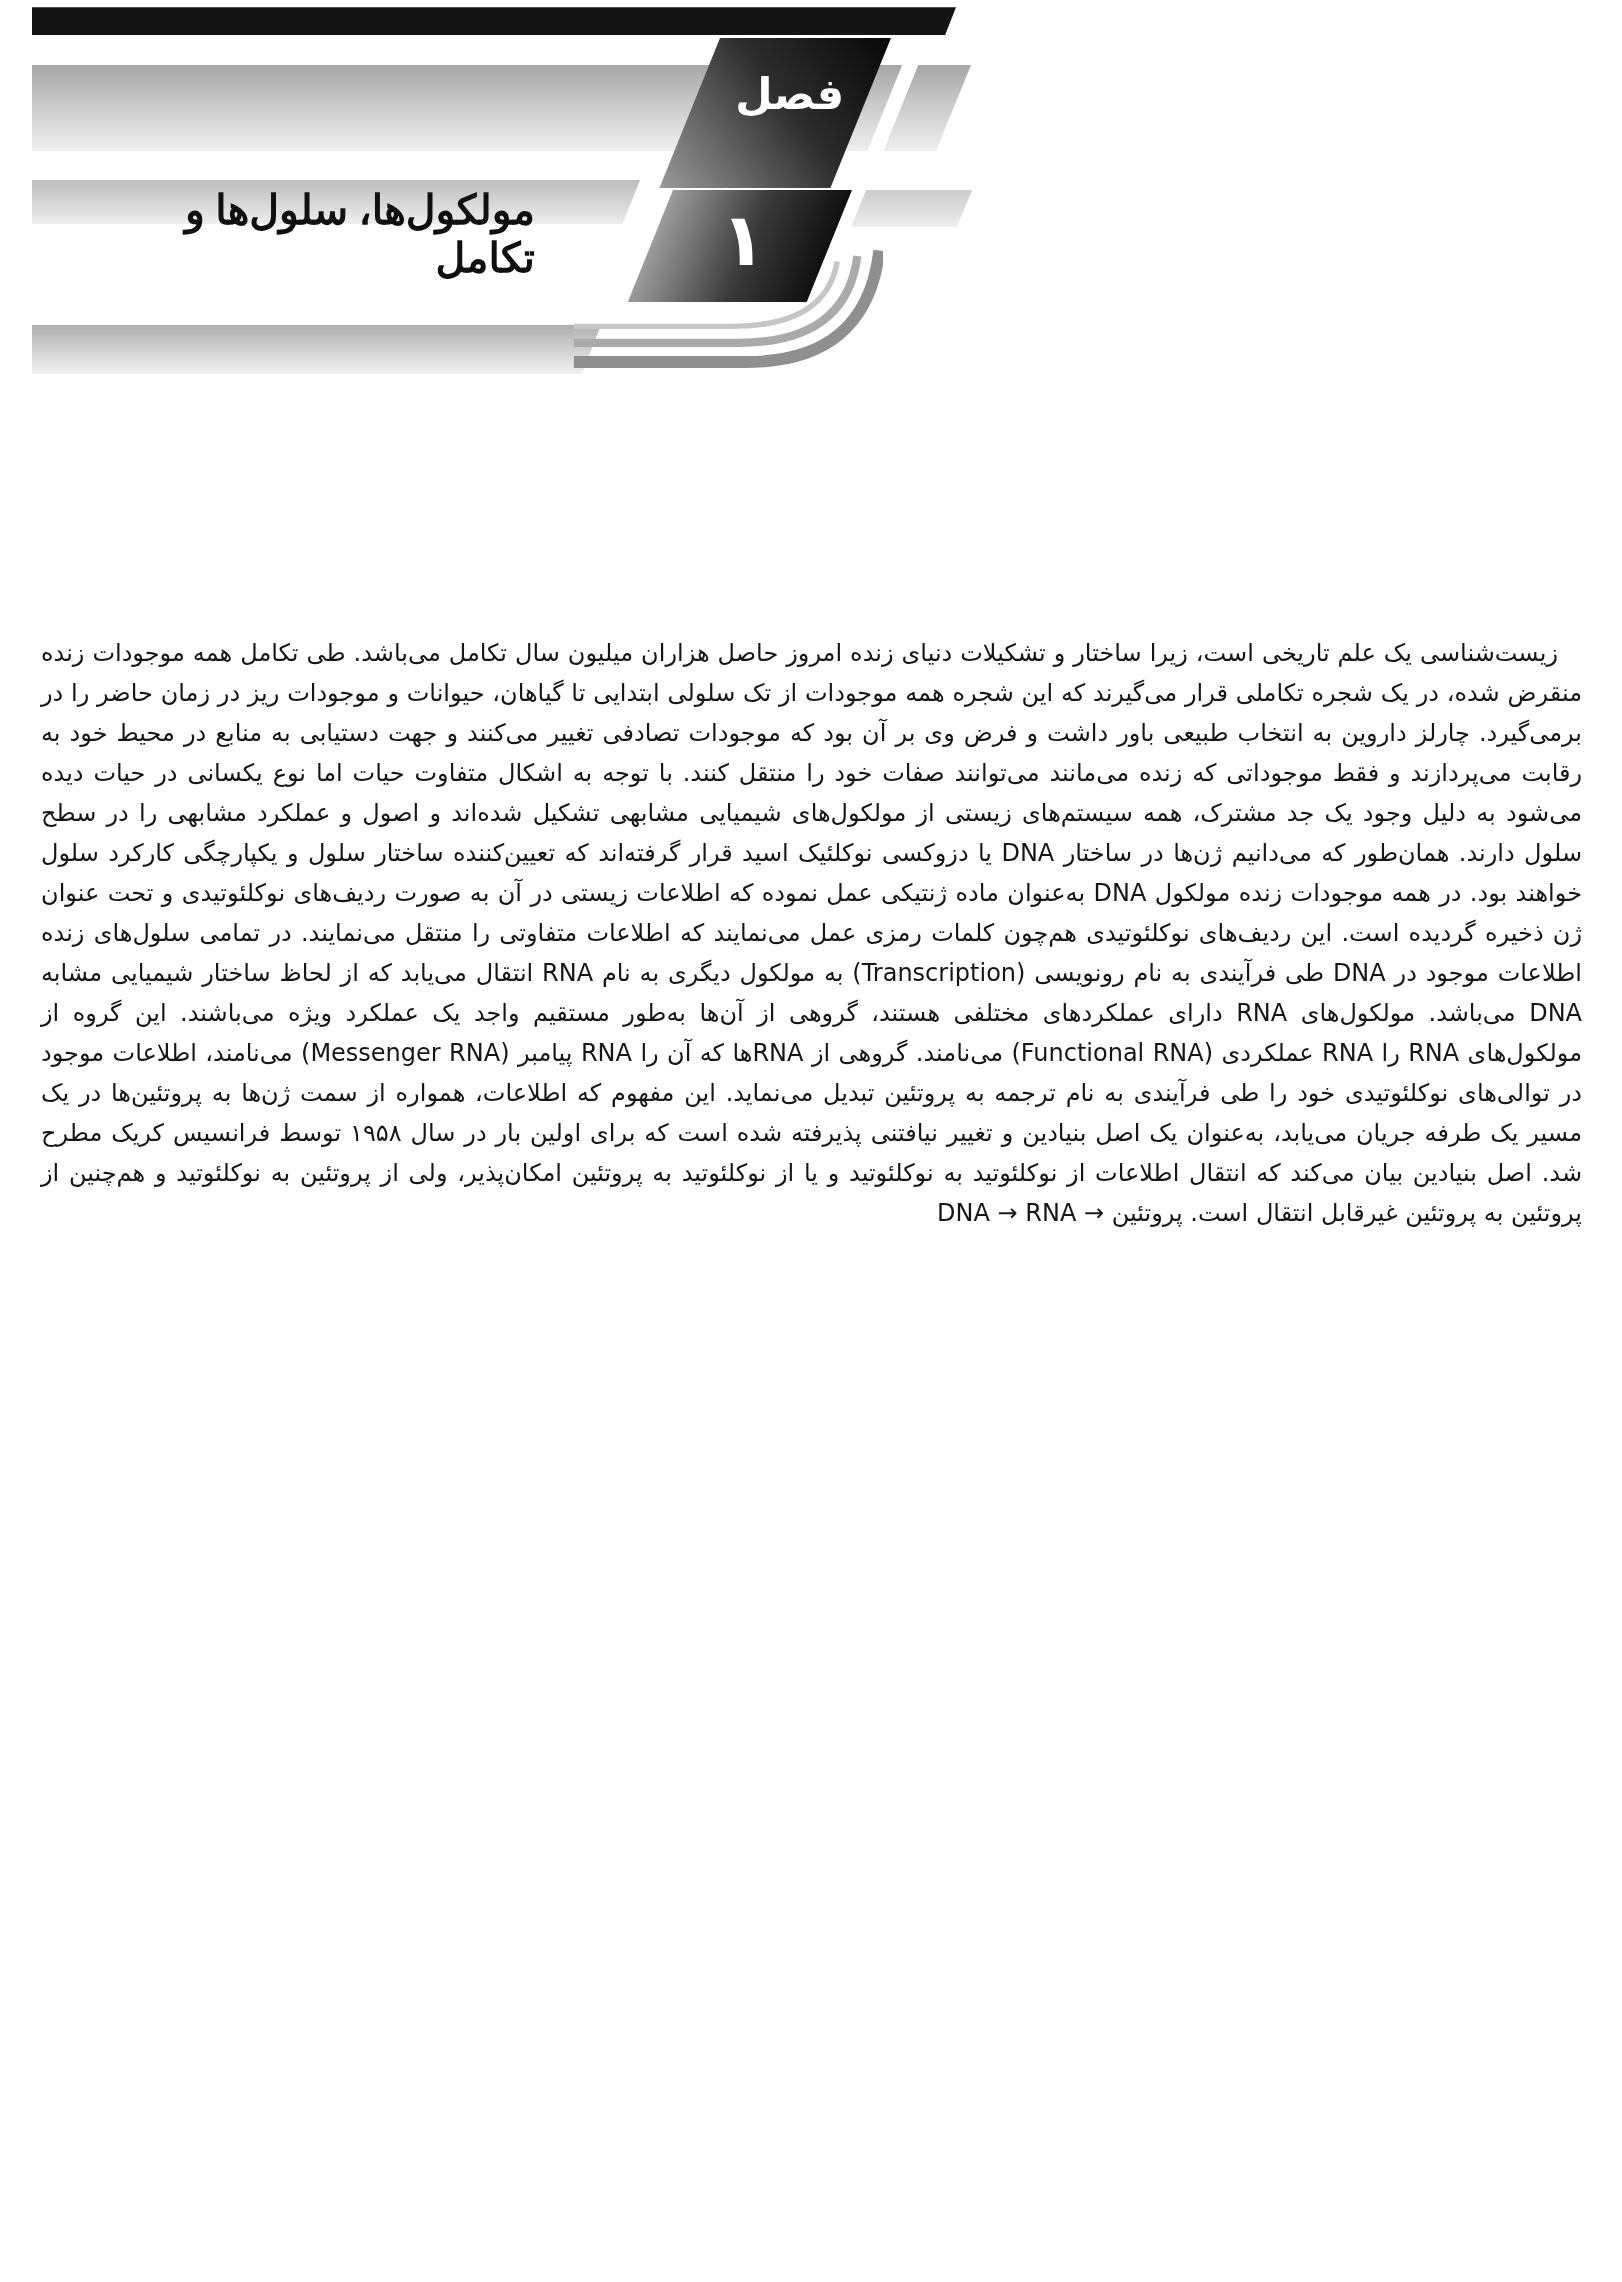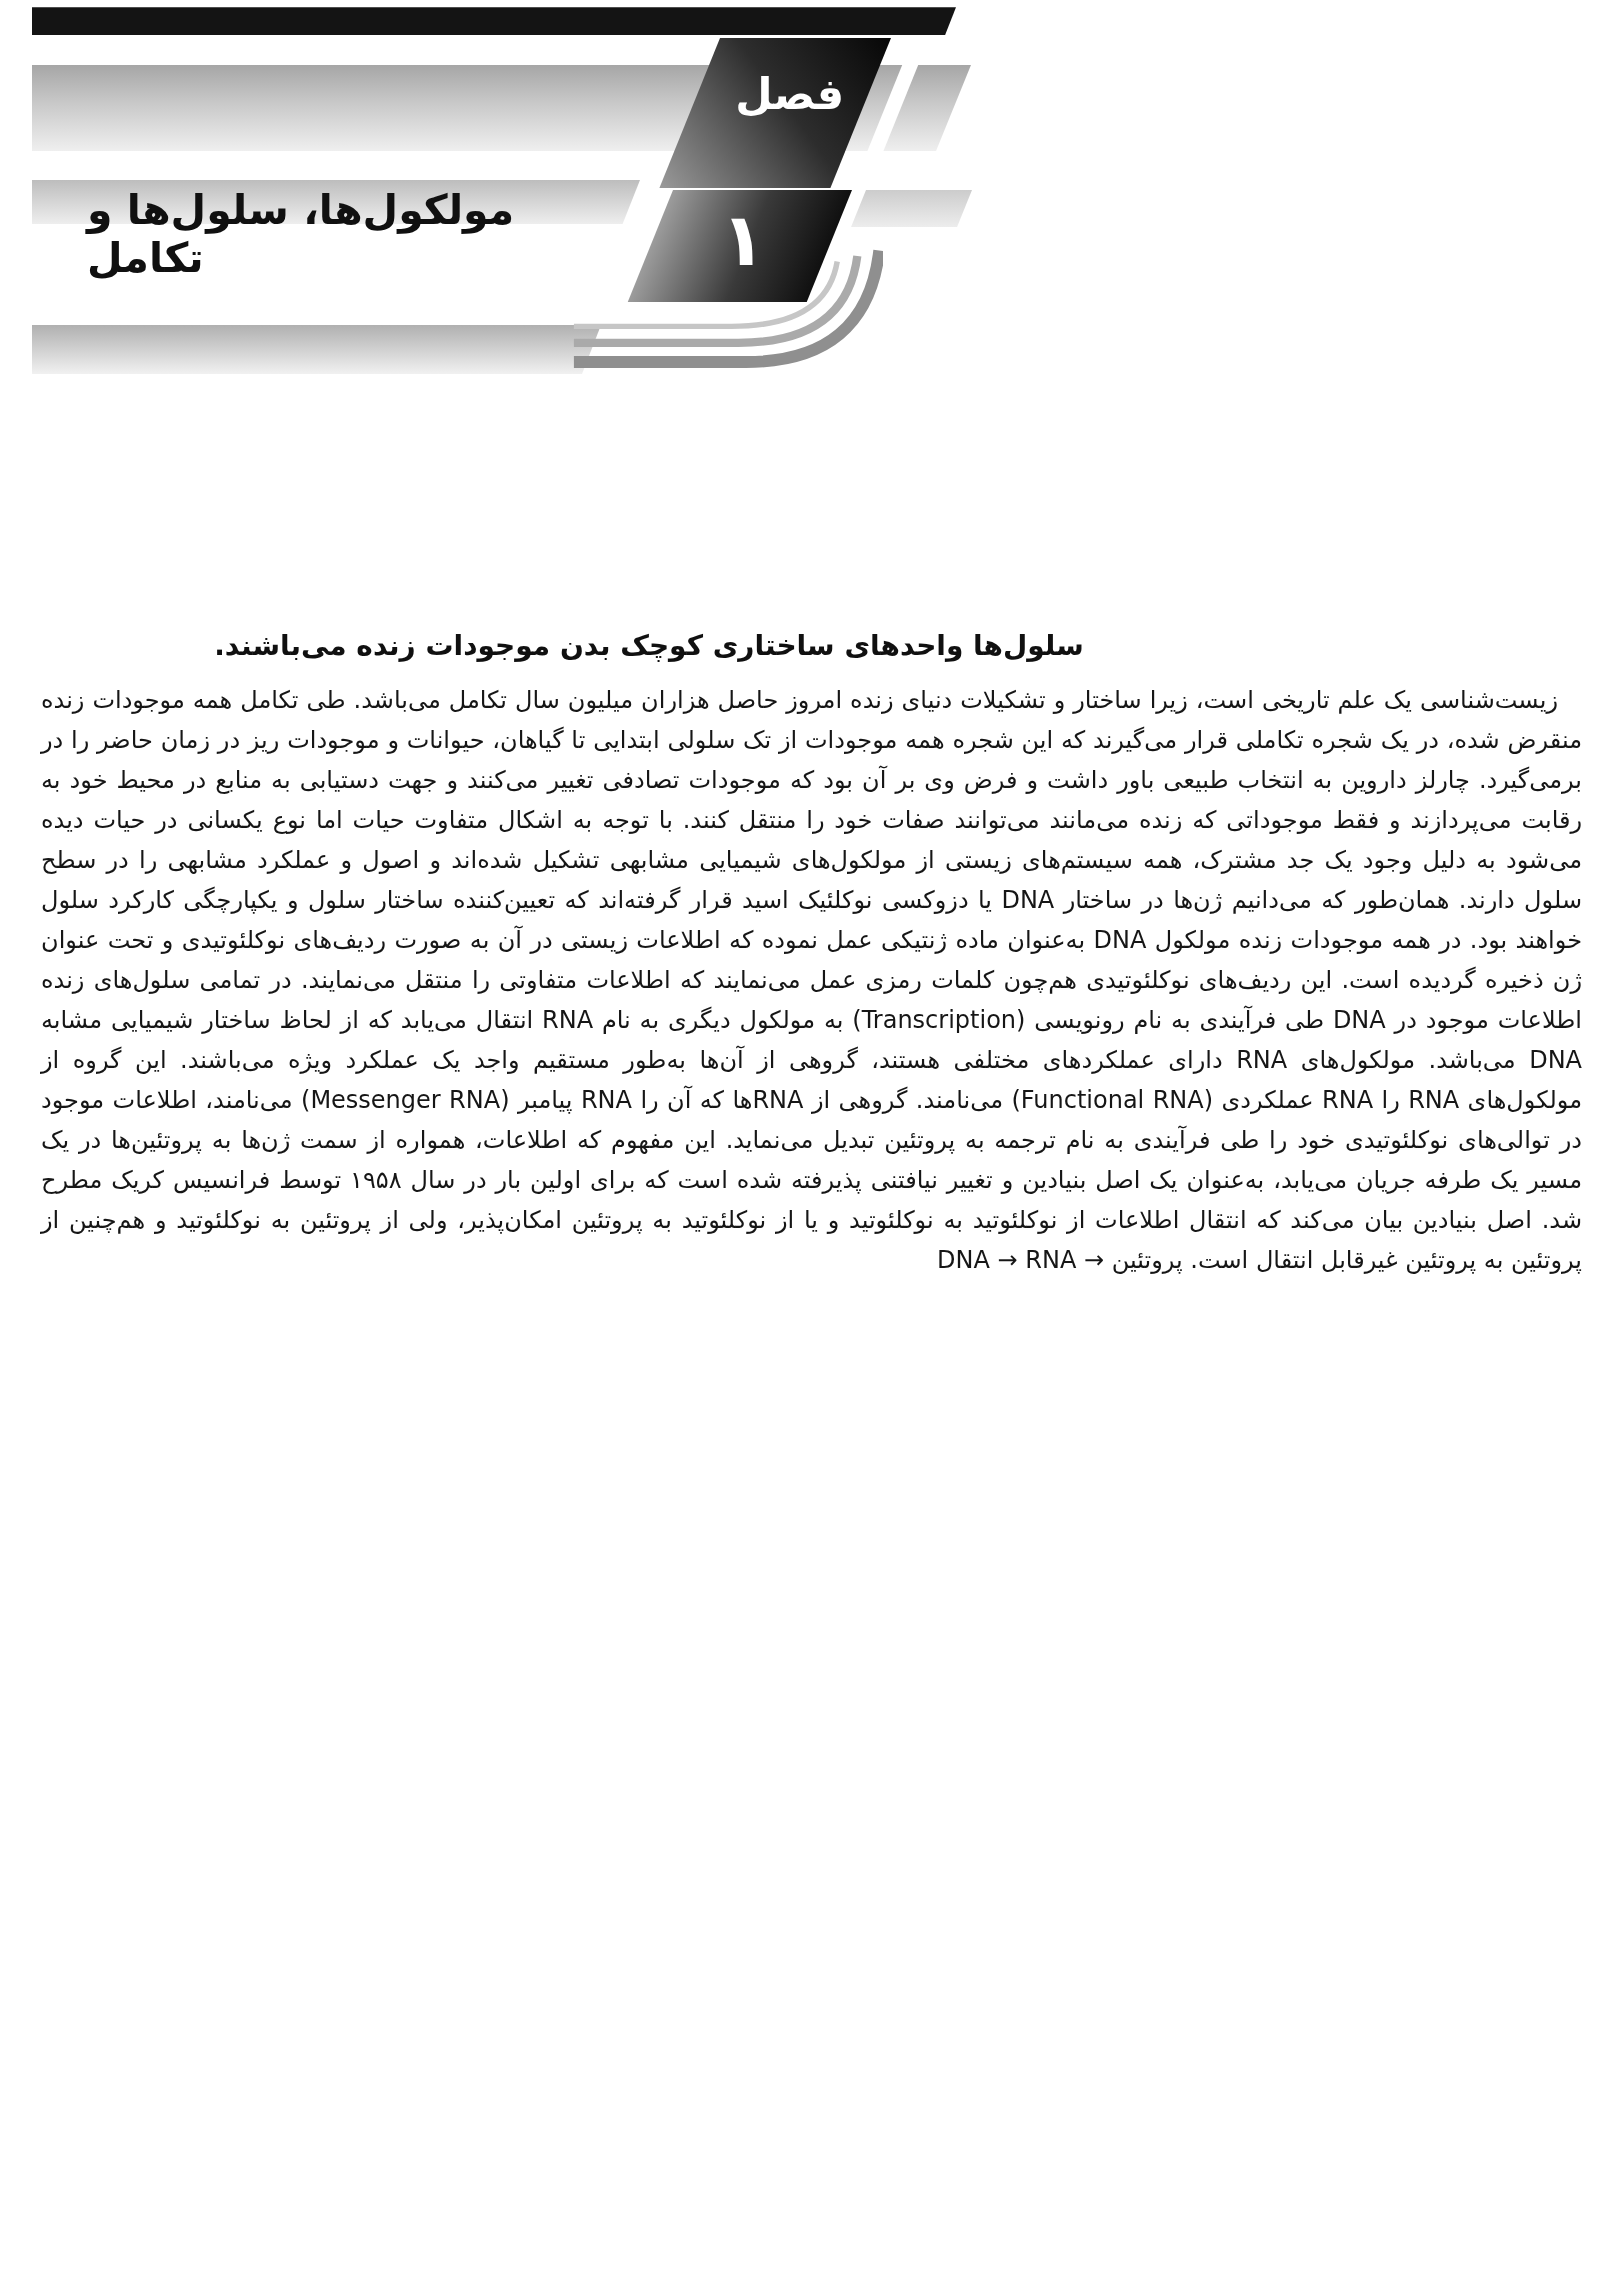--- a/index.html
+++ b/index.html
@@ -68,23 +68,24 @@
   .strip2 {
     position: absolute; left: 866px; top: 190px; width: 106px; height: 37px;
     transform: skewX(-22deg); transform-origin: 0 0;
     background: linear-gradient(to bottom, #cccccc, #ededed);
     z-index: 1;
   }
   .swoosh { position: absolute; left: 572px; top: 245px; z-index: 1; }
 
   .chapter-title {
     position: absolute; left: 87px; top: 186px; width: 448px; margin: 0;
-    direction: rtl; text-align: left;
+    direction: rtl; text-align: right;
     font-size: 41px; font-weight: bold; color: #101010; z-index: 4;
     letter-spacing: 0;
+    font-family: Liberation Serif, serif;
   }
 
   
   .content {
     position: absolute; top: 629px; right: 37px; left: 37px;
     direction: rtl;
   }
   .section-heading {
     margin: 0 0 18.3px 0;
     padding-right: 325px;
@@ -125,20 +126,19 @@
     </div>
 
     <div class="num-box">
       <span class="num-label">۱</span>
     </div>
 
     <h1 class="chapter-title">مولکول‌ها، سلول‌ها و تکامل</h1>
   </header>
 
   <main class="content">
-    <h2 class="section-heading">سلول‌ها واحدهای ساختاری کوچک بدن موجودات زنده می‌باشند.</h2>
     <p class="body-text"><span>زیست‌شناسی یک علم تاریخی است، زیرا ساختار و تشکیلات دنیای زنده امروز حاصل هزاران میلیون سال تکامل می‌باشد. طی تکامل همه موجودات زنده منقرض شده، در یک شجره تکاملی قرار می‌گیرند که این شجره همه موجودات از تک سلولی ابتدایی تا گیاهان، حیوانات و موجودات ریز در زمان حاضر را در برمی‌گیرد. چارلز داروین به انتخاب طبیعی باور داشت و فرض وی بر آن بود که موجودات تصادفی تغییر می‌کنند و جهت دستیابی به منابع در محیط خود به رقابت می‌پردازند و فقط موجوداتی که زنده می‌مانند می‌توانند صفات خود را منتقل کنند. با توجه به اشکال متفاوت حیات اما نوع یکسانی در حیات دیده می‌شود به دلیل وجود یک جد مشترک، همه سیستم‌های زیستی از مولکول‌های شیمیایی مشابهی تشکیل شده‌اند و اصول و عملکرد مشابهی را در سطح سلول دارند. همان‌طور که می‌دانیم ژن‌ها در ساختار DNA یا دزوکسی نوکلئیک اسید قرار گرفته‌اند که تعیین‌کننده ساختار سلول و یکپارچگی کارکرد سلول خواهند بود. در همه موجودات زنده مولکول DNA به‌عنوان ماده ژنتیکی عمل نموده که اطلاعات زیستی در آن به صورت ردیف‌های نوکلئوتیدی و تحت عنوان ژن ذخیره گردیده است. این ردیف‌های نوکلئوتیدی هم‌چون کلمات رمزی عمل می‌نمایند که اطلاعات متفاوتی را منتقل می‌نمایند. در تمامی سلول‌های زنده اطلاعات موجود در DNA طی فرآیندی به نام رونویسی (Transcription) به مولکول دیگری به نام RNA انتقال می‌یابد که از لحاظ ساختار شیمیایی مشابه DNA می‌باشد. مولکول‌های RNA دارای عملکردهای مختلفی هستند، گروهی از آن‌ها به‌طور مستقیم واجد یک عملکرد ویژه می‌باشند. این گروه از مولکول‌های RNA را RNA عملکردی (Functional RNA) می‌نامند. گروهی از RNAها که آن را RNA پیامبر (Messenger RNA) می‌نامند، اطلاعات موجود در توالی‌های نوکلئوتیدی خود را طی فرآیندی به نام ترجمه به پروتئین تبدیل می‌نماید. این مفهوم که اطلاعات، همواره از سمت ژن‌ها به پروتئین‌ها در یک مسیر یک طرفه جریان می‌یابد، به‌عنوان یک اصل بنیادین و تغییر نیافتنی پذیرفته شده است که برای اولین بار در سال ۱۹۵۸ توسط فرانسیس کریک مطرح شد. اصل بنیادین بیان می‌کند که انتقال اطلاعات از نوکلئوتید به نوکلئوتید و یا از نوکلئوتید به پروتئین امکان‌پذیر، ولی از پروتئین به نوکلئوتید و هم‌چنین از پروتئین به پروتئین غیرقابل انتقال است. پروتئین</span>
       <span class="formula" dir="ltr">DNA → RNA →</span>
     </p>
   </main>
 
 </div>
 
 
 </body></html>

